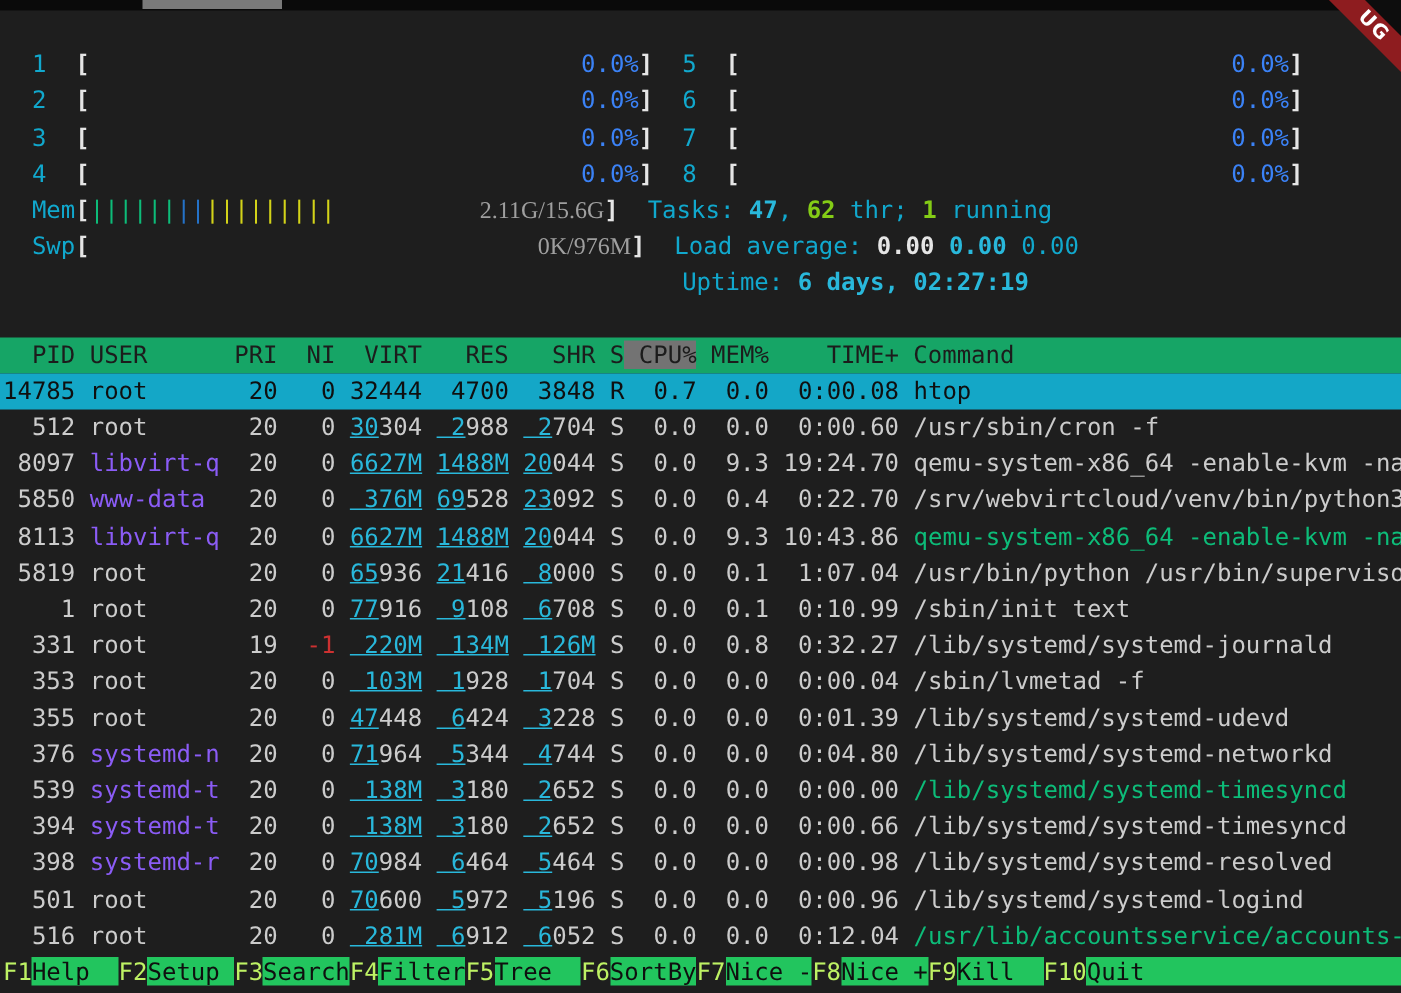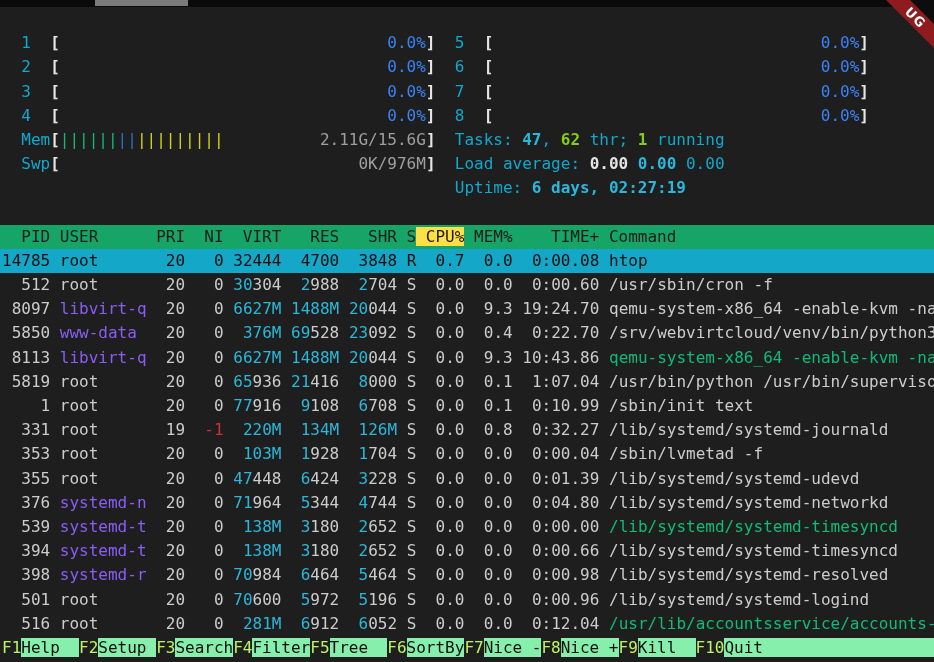--- a/index.html
+++ b/index.html
@@ -7,38 +7,38 @@
           font-family:"DejaVu Sans Mono",monospace;}
   .topbar{position:absolute;top:0;left:0;width:934px;height:7px;background:#0a0a0a;}
   .drag-handle{position:absolute;left:95px;top:0;width:93px;height:6px;background:#7a7a7a;}
 
   .term{position:absolute;top:7px;left:0;margin:0;font-size:16px;line-height:24.2px;
         color:#cccccc;white-space:pre;}
   .ln{height:24.2px;padding-left:2px;}
 
   
   .cyl{color:#11a8cd;}                      
-  .cy{color:#29b8db;}                       
+  .cy{color:#29b8db;text-decoration:underline;}                       
   .cyb{color:#29b8db;font-weight:700;}
   .w{color:#e5e5e5;font-weight:700;}        
   .gr{color:#3b82f6;}                       
-  .dim2{color:#9f9f9f;}                     
+  .dim2{color:#9f9f9f;font-family:Liberation Serif, serif;}                     
   .dim{color:#8b5cf6;}                      
   .g{color:#0dbc79;}                        
   .gb{color:#84cc16;font-weight:700;}       
   .red{color:#cd3131;}                      
   .bg1{color:#0dbc79;}                      
   .bb{color:#2472c8;}                       
   .by{color:#d3d319;}                       
 
   .line-hdr{background:#16a566;color:#1c1c1c;}
-  .line-hdr .sortcell{background:#fde047;}
+  .line-hdr .sortcell{background:#737373;}
   .line-sel{background:#14a7c7;color:#0f0f0f;}
   .fnk{color:#bef264;}
-  .fnl{background:#86efac;color:#0f0f0f;}
+  .fnl{background:#22c55e;color:#0f0f0f;}
 
   
   .ribbon-wrap{position:absolute;top:0;right:0;width:58px;height:58px;overflow:hidden;z-index:5;}
   .ribbon-corner{position:absolute;top:-25px;right:-25px;width:50px;height:50px;background:#0d0d0d;
                  transform:rotate(45deg);}
   .ribbon-band{position:absolute;top:9px;right:-24px;width:85px;height:17px;background:#8e1c1f;
                color:#ffffff;font-family:"DejaVu Sans",sans-serif;font-weight:700;font-size:13px;
                line-height:17px;text-align:center;letter-spacing:1px;transform:rotate(45deg);}
 </style>
 </head>

